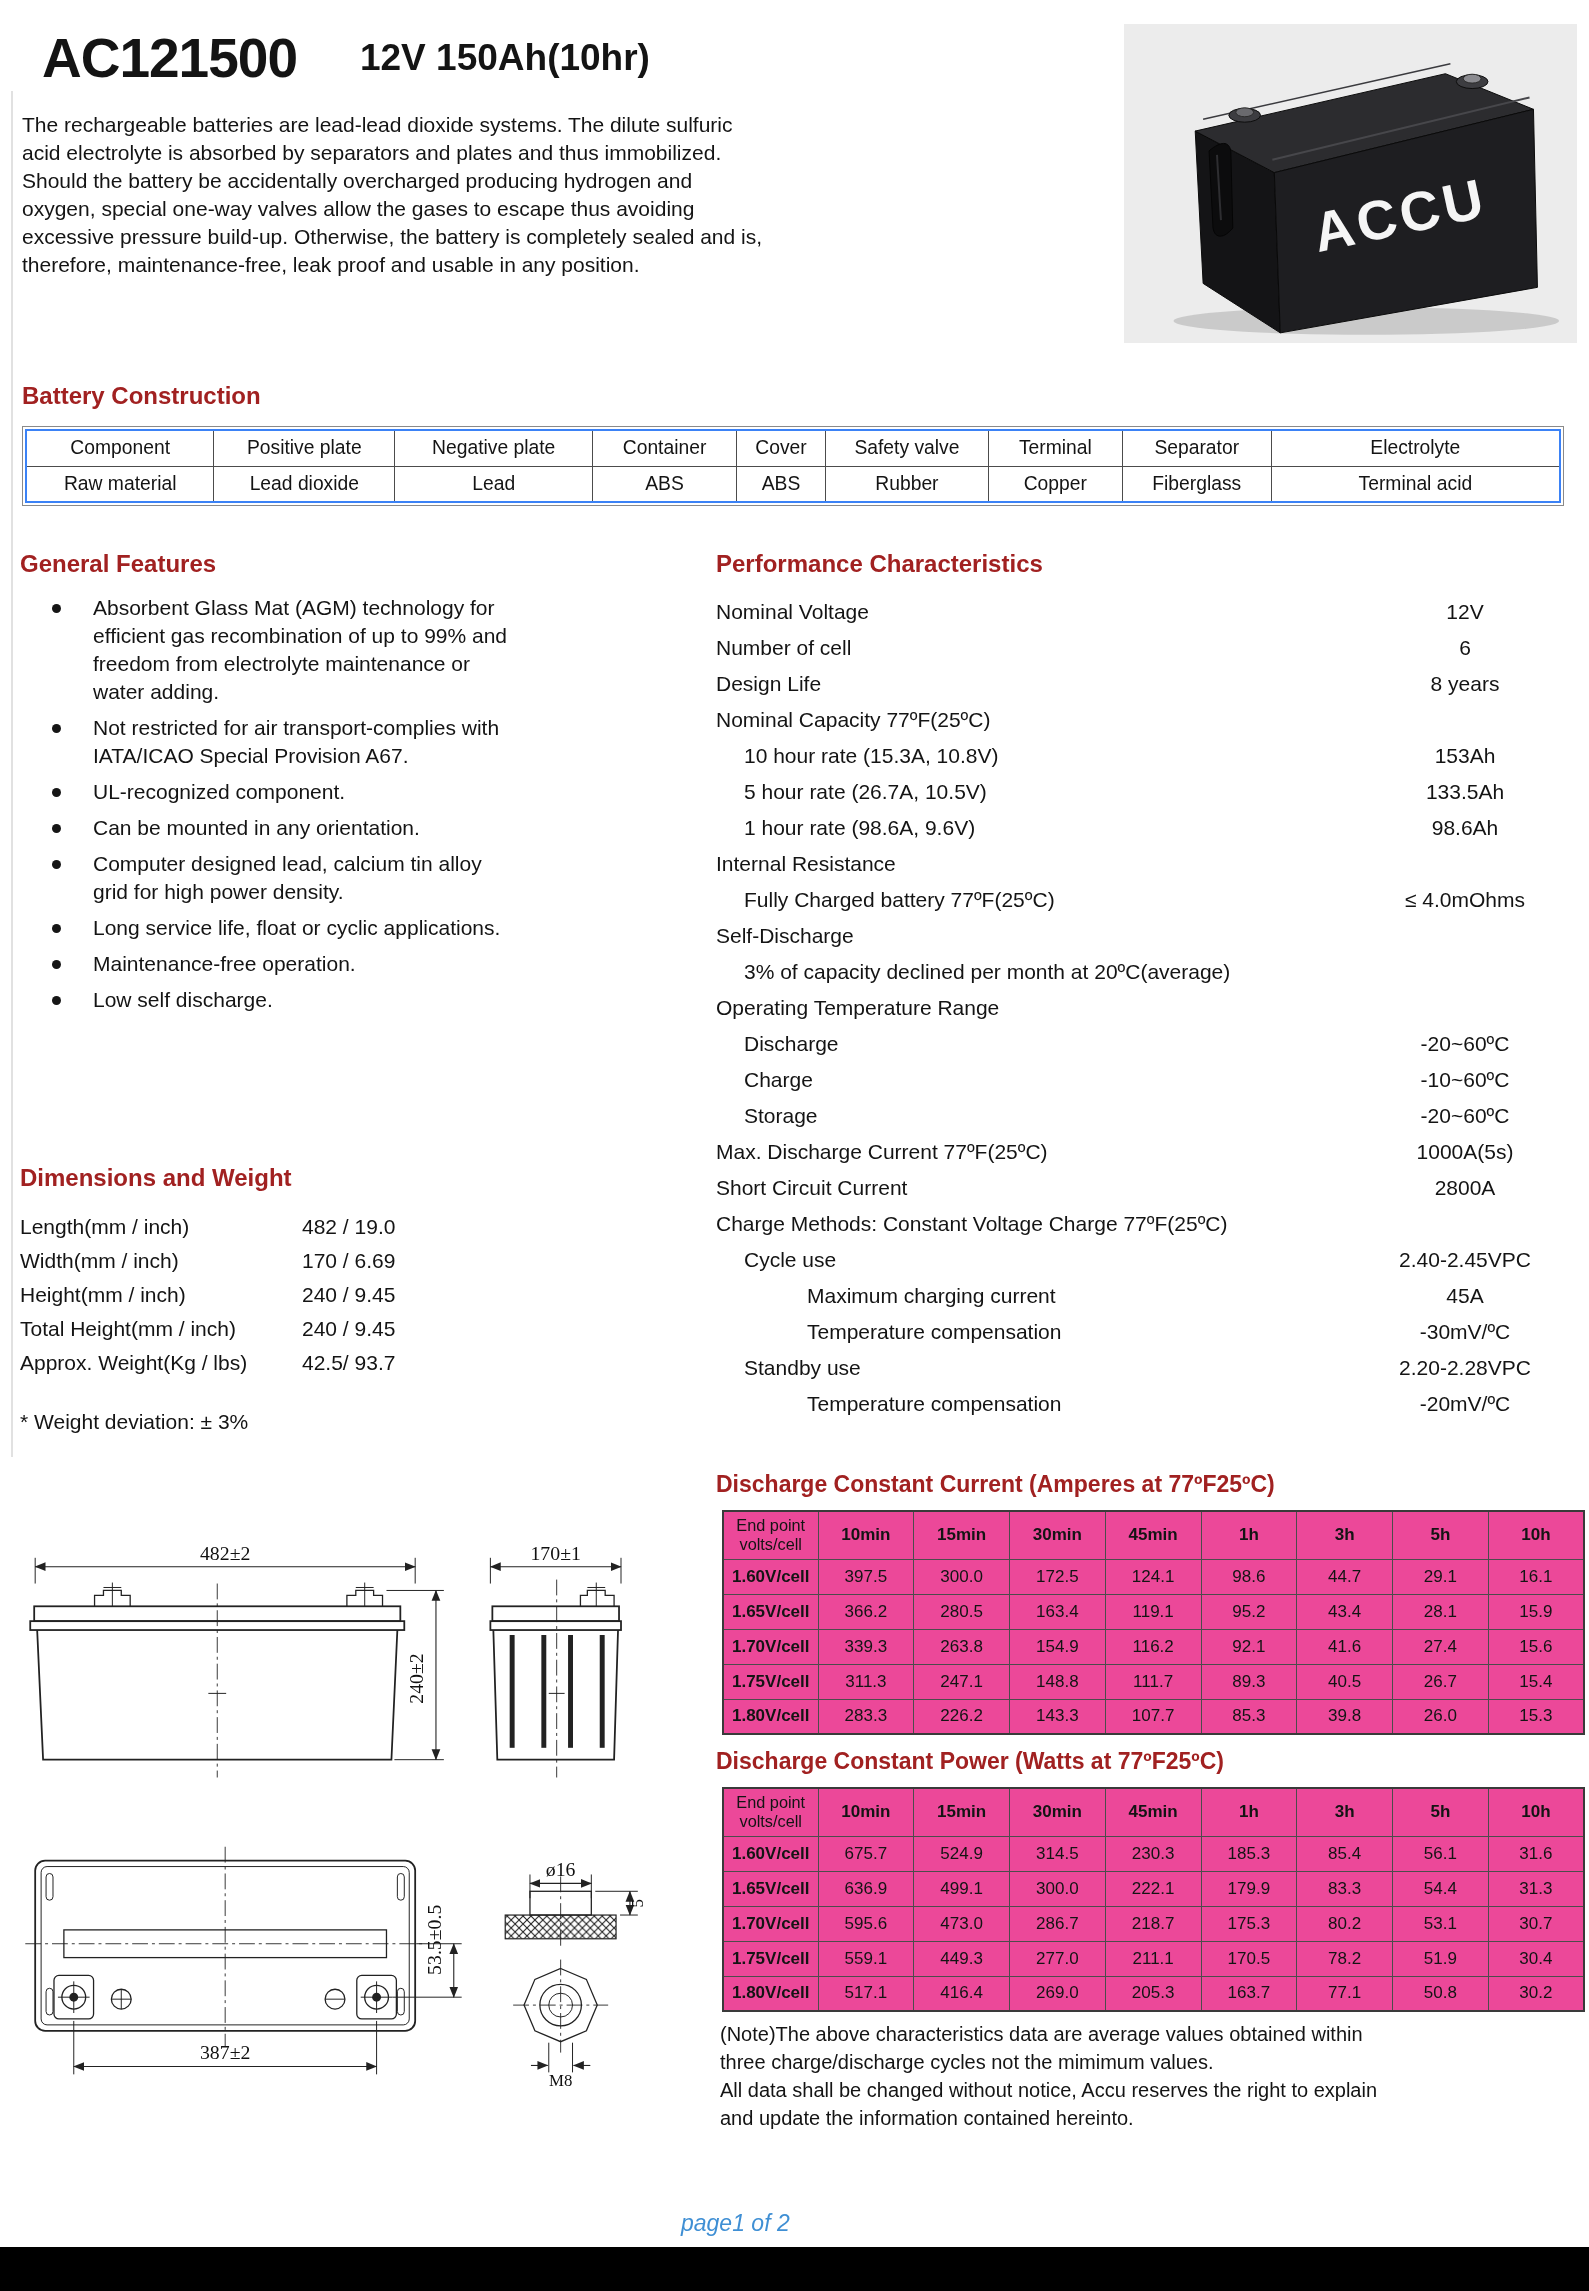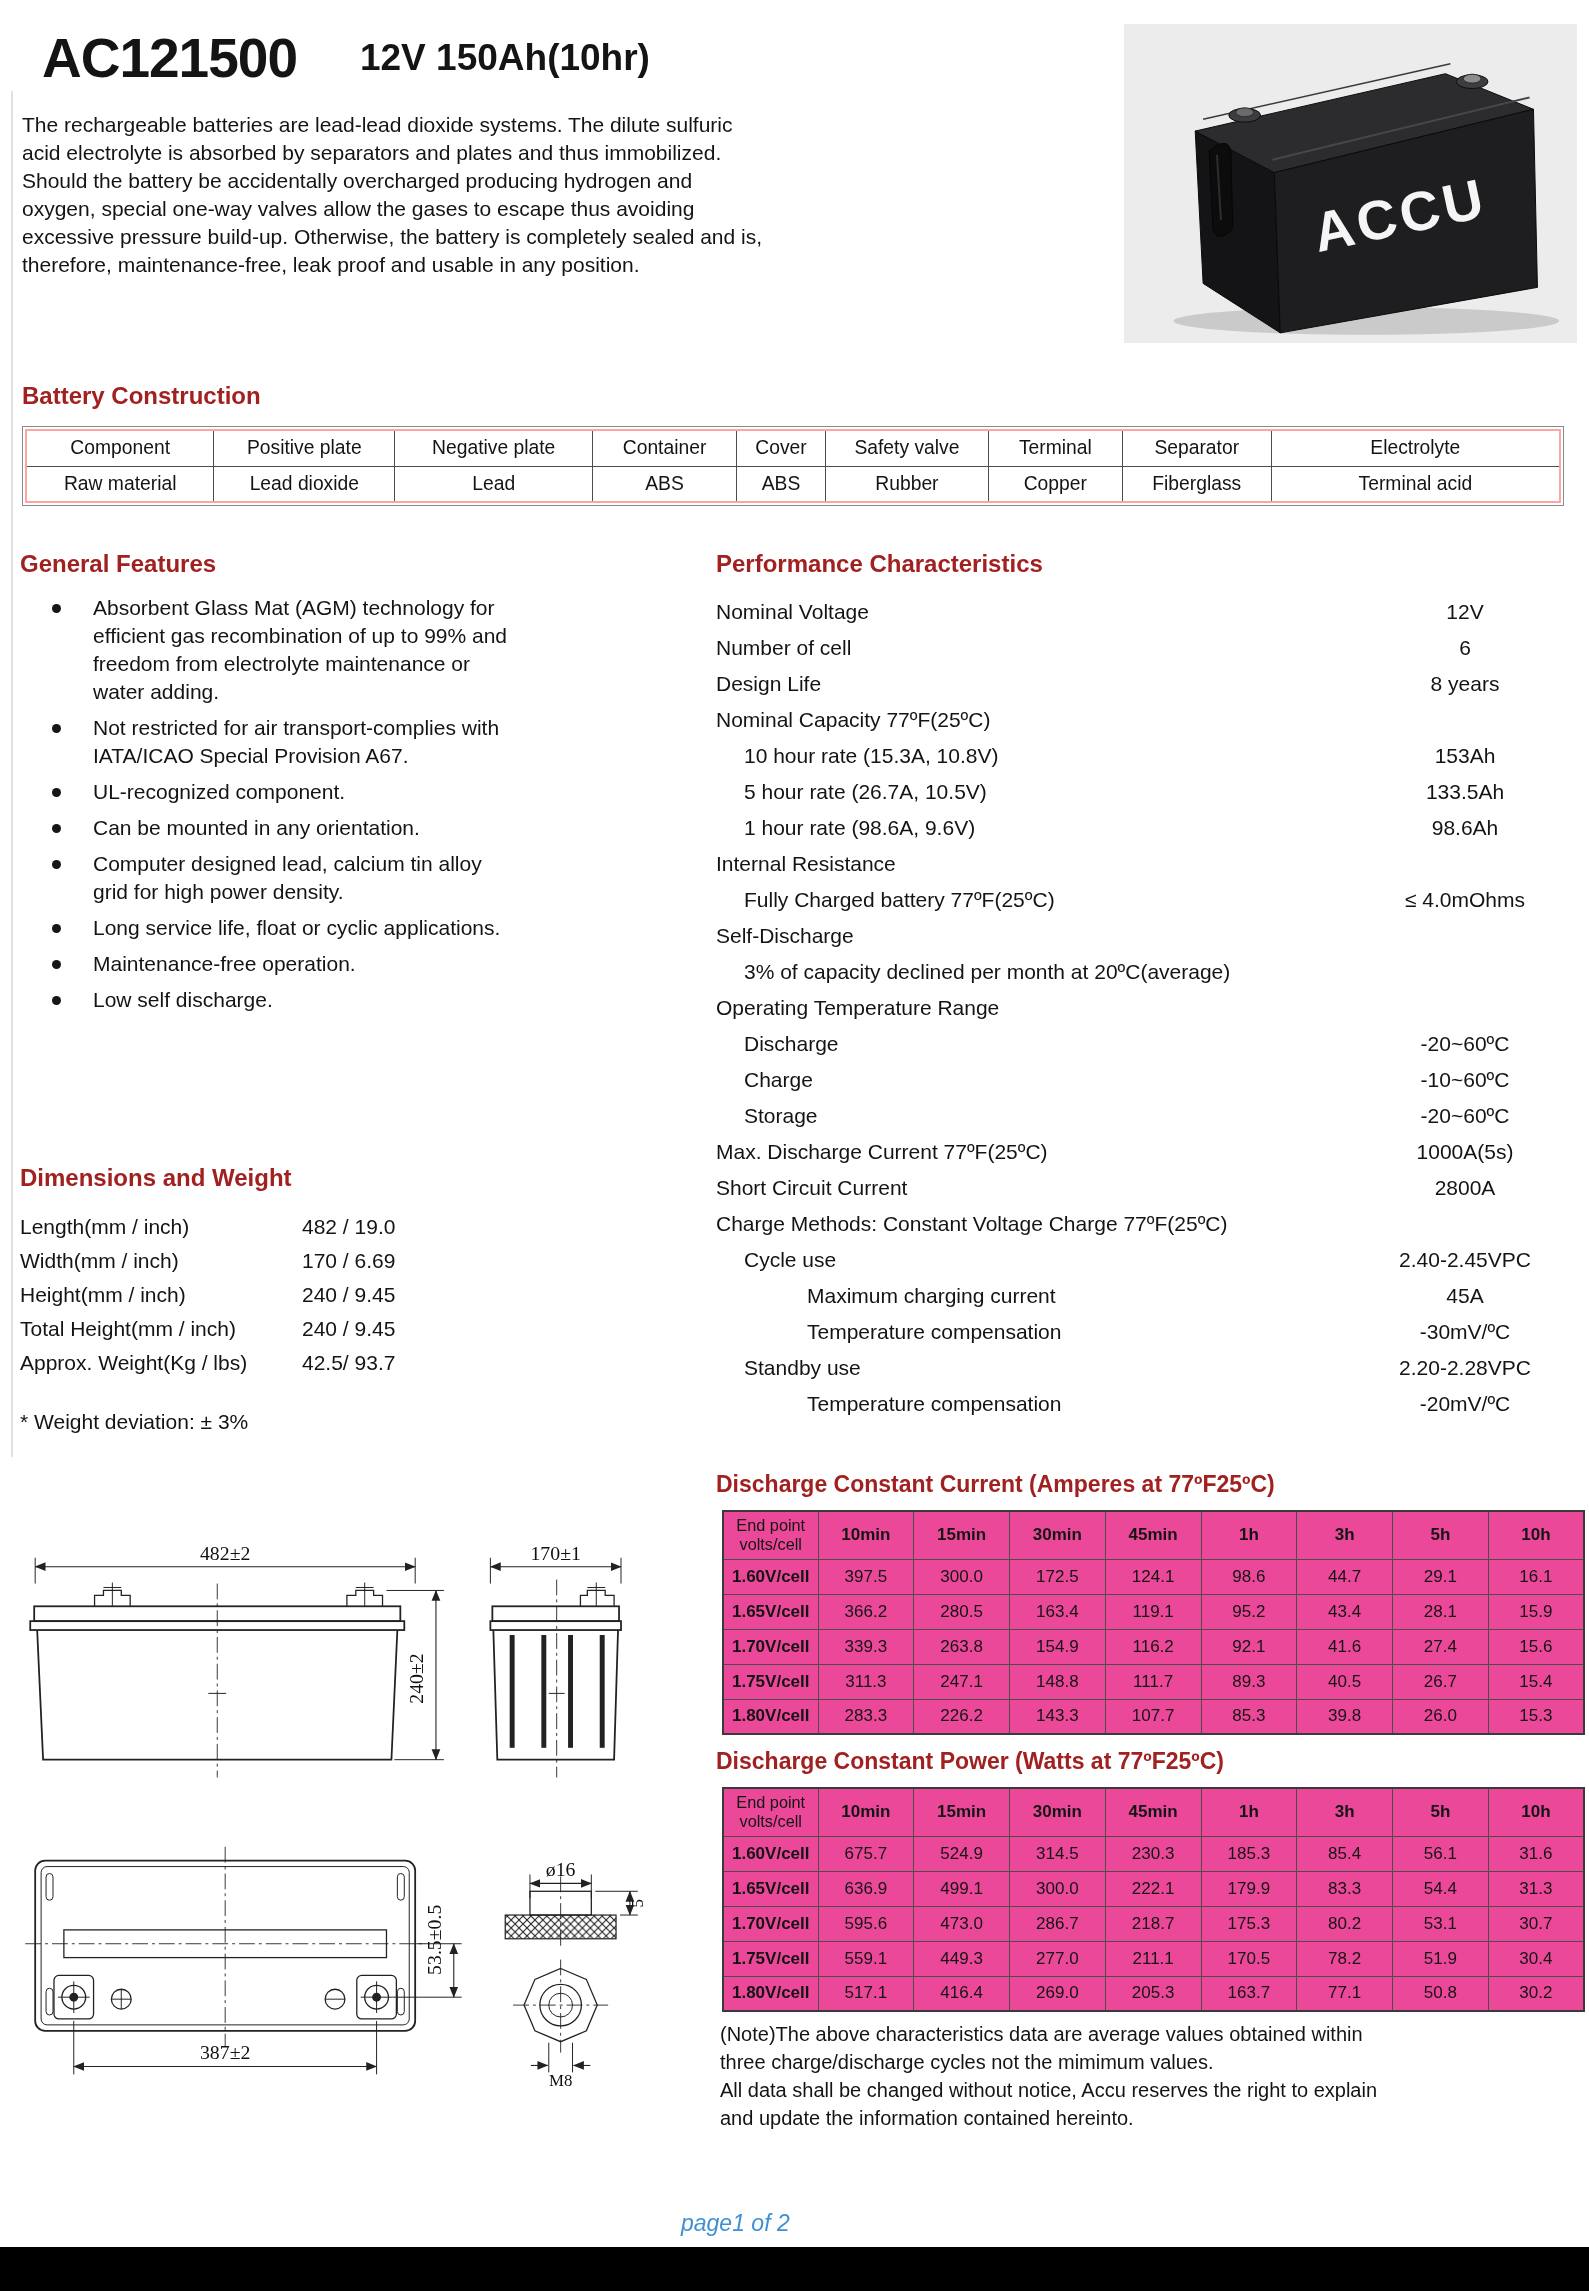--- a/index.html
+++ b/index.html
@@ -24,21 +24,21 @@
   
   .photo{position:absolute;left:1124px;top:24px;width:453px;height:319px;background:#ececec;}
 
   
   .sec-h{color:var(--red);font-weight:bold;font-size:24px;}
   .sec-h.small{font-size:23px;}
 
   
   .construction{position:absolute;left:22px;top:382px;width:1546px;}
   .ct-wrap{margin-top:16px;border:1px solid #8a8a8a;padding:2px;background:#fff;width:1542px;}
-  table.ct{border-collapse:collapse;width:100%;border:2px solid #fca5a5;}
+  table.ct{border-collapse:collapse;width:100%;border:2px solid #3b82f6;}
   table.ct td{border:1px solid #4c4c4c;text-align:center;font-size:19.3px;height:36px;padding:0 4px;}
 
   
   .features{position:absolute;left:20px;top:550px;width:693px;}
   .features ul{list-style:none;margin-top:16px;}
   .features li{display:flex;gap:32px;margin-bottom:8px;font-size:21px;line-height:28px;width:495px;}
   .features .dot{flex:none;width:9px;height:9px;border-radius:50%;background:#161616;margin-top:10px;margin-left:32px;}
 
   
   .performance{position:absolute;left:716px;top:550px;width:873px;}

